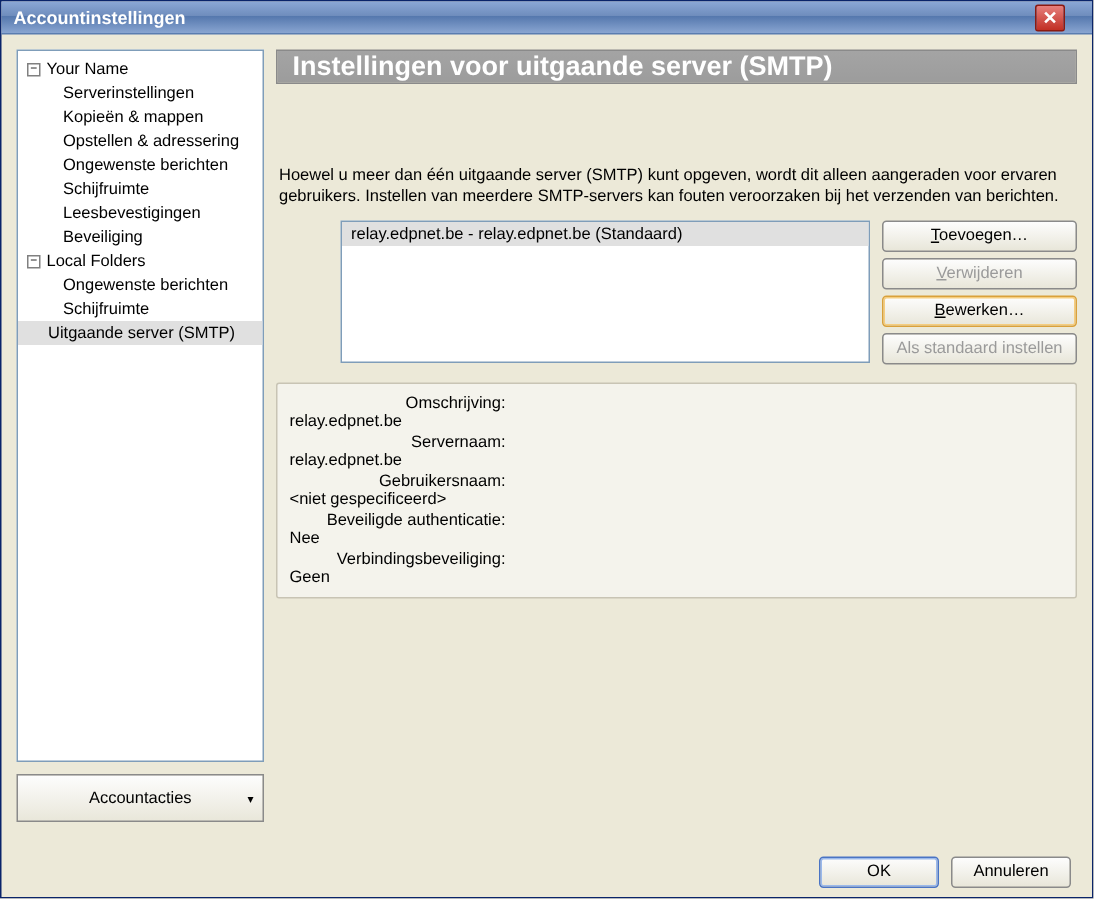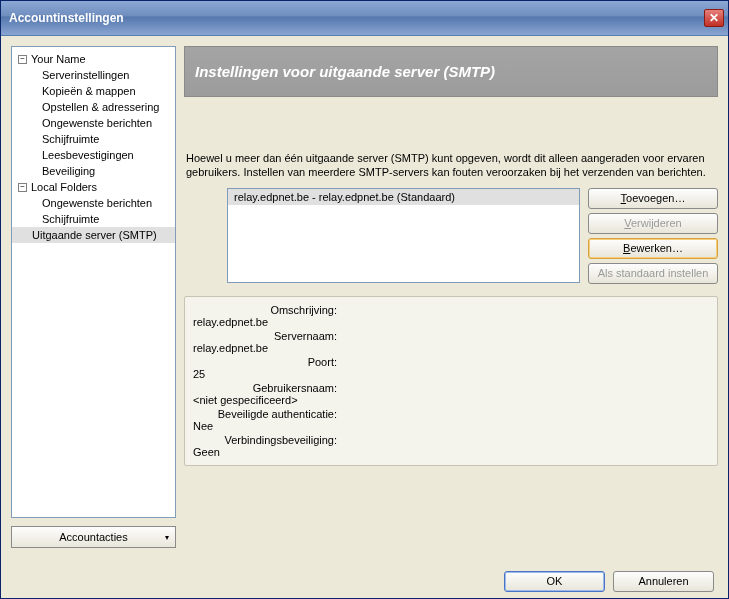--- a/index.html
+++ b/index.html
@@ -13,26 +13,26 @@
 }
 .window {
   width: 729px;
   height: 599px;
   border: 1px solid #0a246a;
   background: #ece9d8;
   display: flex;
   flex-direction: column;
 }
 .titlebar {
-  height: 35px;
+  height: 22px;
   background: linear-gradient(to bottom, #8ba8d6, #6f8dbd 45%, #5477ad 46%, #89a5d1);
   border-bottom: 1px solid #5a7db0;
   display: flex;
   align-items: center;
-  padding: 0 4px 0 8px;
+  padding: 0 18px 0 8px;
   color: #fff;
 }
 .titlebar .title {
   flex: 1;
   font-weight: bold;
   font-size: 12px;
 }
 .close-btn {
   width: 20px;
   height: 18px;
@@ -73,21 +73,21 @@
 .tree-item.root { font-weight:normal; }
 .tree-item .expander {
   width:9px;height:9px;border:1px solid #808080;background:#fff;
   display:inline-flex;align-items:center;justify-content:center;
   font-size:8px;line-height:1;margin-right:4px;color:#000;
 }
 .tree-item.child { padding-left: 30px; align-items: flex-end; }
 .tree-item.selected { background:#e0e0e0; }
 .account-actions {
   margin-top:8px;
-  height:22px;
+  height:32px;
   border:1px solid #8a8a8a;
   background:linear-gradient(to bottom,#fdfdfd,#e9e7da);
   display:flex;align-items:center;justify-content:center;
   gap:6px;
   cursor:pointer;
   position:relative;
 }
 .account-actions .dd {
   position:absolute; right:6px;
   font-size:8px;
@@ -95,23 +95,22 @@
 .main {
   flex:1;
   display:flex;
   flex-direction:column;
 }
 .panel-header {
   background: linear-gradient(to bottom,#a4a4a4,#9c9c9c);
   border:1px solid #8a8a8a;
   color:#fff;
   font-weight:bold;
-  font-size:15px;
-  padding:16px 10px;
-  font-style:italic;
+  font-size:18px;
+  padding:0 10px;
 }
 .description {
   padding:8px 2px;
   color:#000;
   line-height:1.3;
   margin-top:46px;
 }
 .server-row {
   display:flex;
   gap:8px;
@@ -169,21 +168,21 @@
 }
 .footer {
   height:40px;
   border-top: none;
   display:flex;
   justify-content:flex-end;
   align-items:center;
   gap:8px;
   padding: 0 14px 8px 0;
 }
-.footer .btn { width:101px;margin-top:14px; }
+.footer .btn { width:80px;margin-top:14px; }
 .footer .btn.ok {
   border:1px solid #4a74c4;
   box-shadow: inset 0 0 0 1px #9bb9ea;
 }
 </style>
 </head>
 <body>
 
 <div class="window">
   <div class="titlebar">
@@ -273,24 +272,20 @@
       <div class="details">
         <div class="details-row">
           <span class="lbl">Omschrijving:</span>
           <span>relay.edpnet.be</span>
         </div>
         <div class="details-row">
           <span class="lbl">Servernaam:</span>
           <span>relay.edpnet.be</span>
         </div>
         <div class="details-row">
-          <span class="lbl">Poort:</span>
-          <span>25</span>
-        </div>
-        <div class="details-row">
           <span class="lbl">Gebruikersnaam:</span>
           <span>&lt;niet gespecificeerd&gt;</span>
         </div>
         <div class="details-row">
           <span class="lbl">Beveiligde authenticatie:</span>
           <span>Nee</span>
         </div>
         <div class="details-row">
           <span class="lbl">Verbindingsbeveiliging:</span>
           <span>Geen</span>

